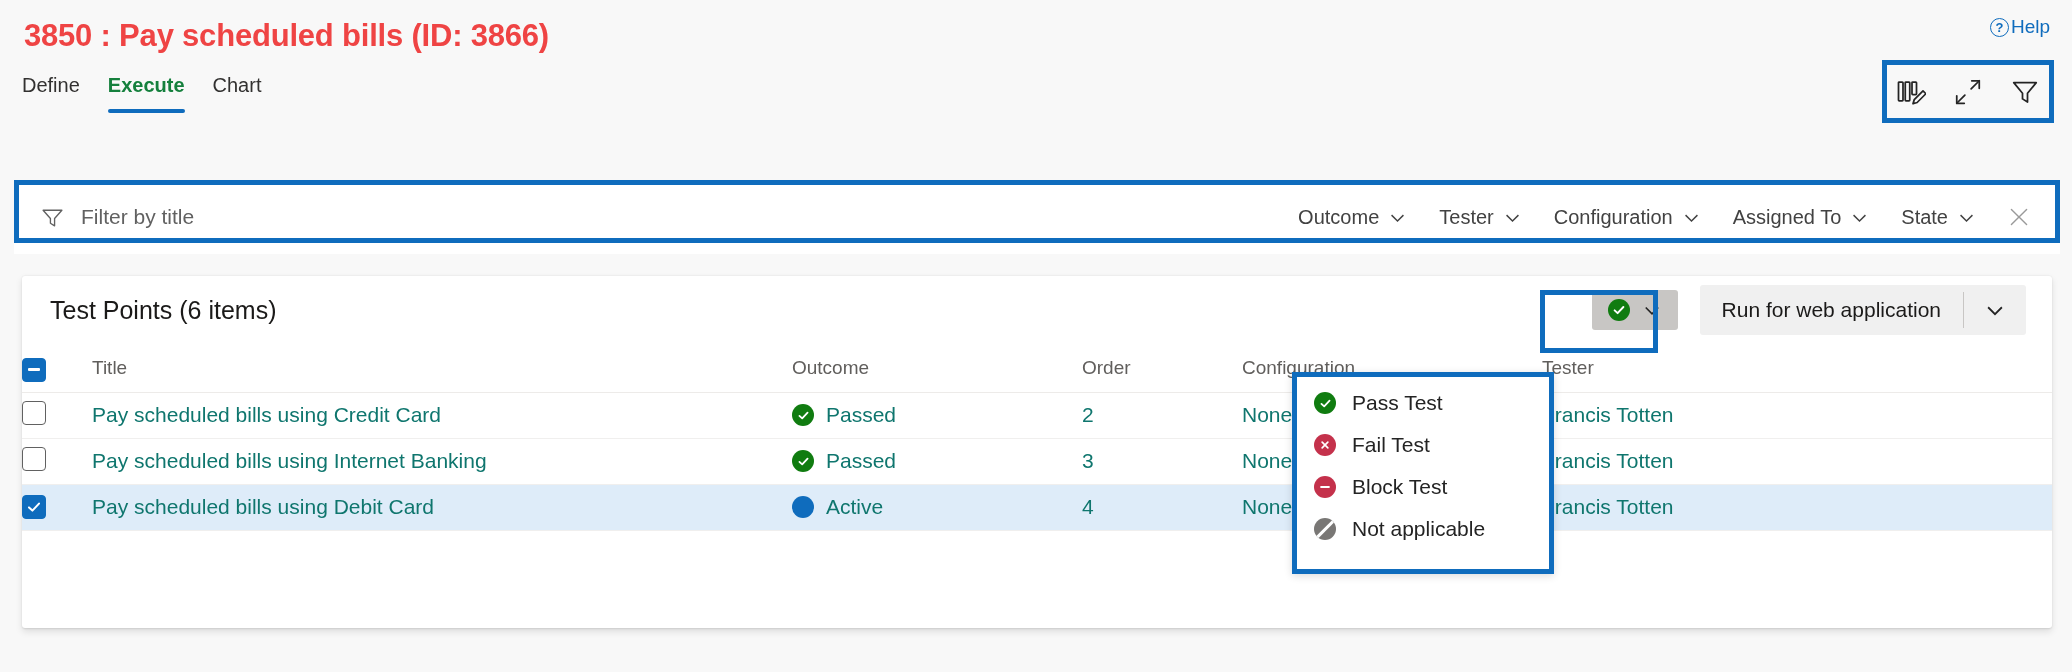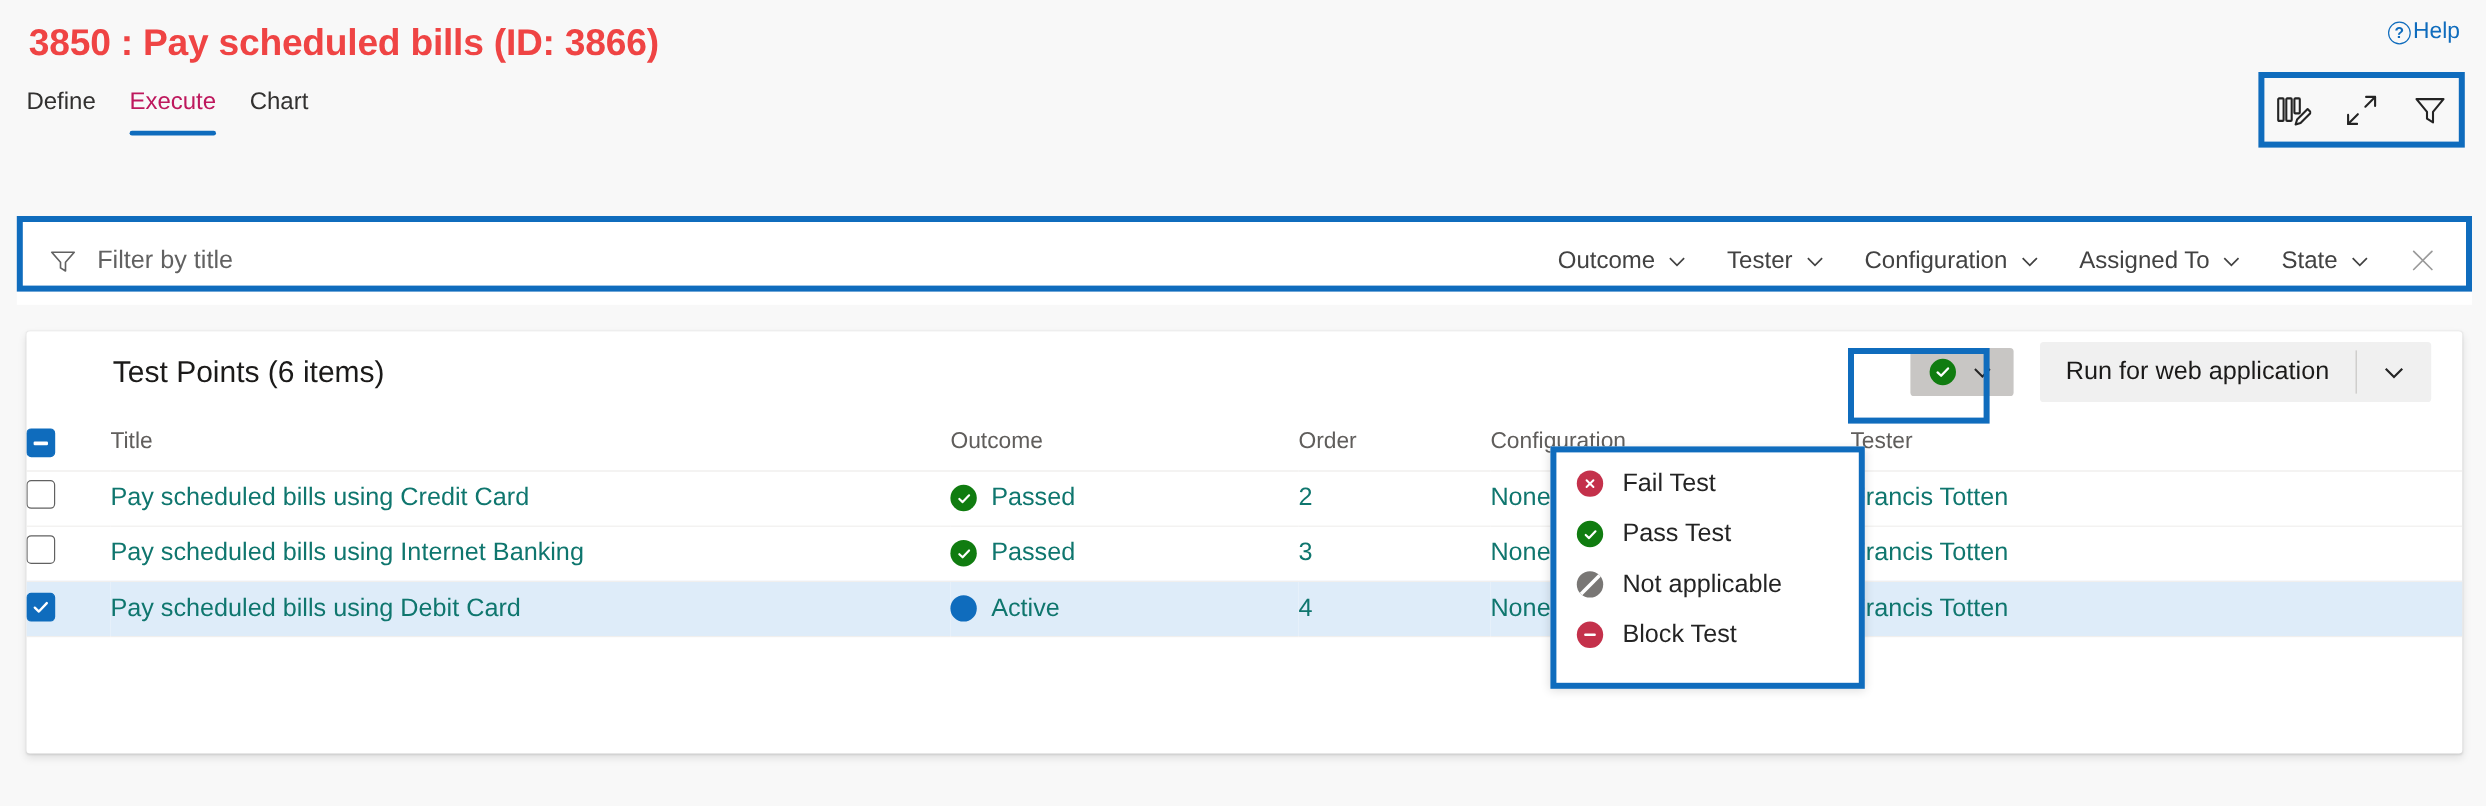--- a/index.html
+++ b/index.html
@@ -29,21 +29,21 @@
     width:19px; height:19px; border:1.6px solid #0f6cbd; border-radius:50%;
     font-size:13px; font-weight:600; line-height:1;
   }
 
   
   .tabs { position:absolute; left:22px; top:74px; display:flex; gap:28px; }
   .tab {
     font-size:20px; color:#323130; padding-bottom:16px; cursor:pointer;
     position:relative; white-space:nowrap;
   }
-  .tab.active { font-weight:400; color:#be185d; }
+  .tab.active { font-weight:700; color:#15803d; }
   .tab.active::after {
     content:""; position:absolute; left:0; right:0; bottom:0;
     height:4px; background:#0f6cbd; border-radius:2px;
   }
 
   
   .hl { position:absolute; border:5px solid #0f6cbd; pointer-events:none; z-index:40; }
 
   
   .toolbar-icons {
@@ -85,21 +85,20 @@
   
   .card {
     position:absolute; left:22px; top:276px; width:2030px; height:352px;
     background:#ffffff; border-radius:3px;
     box-shadow: 0 0.6px 1.8px rgba(0,0,0,0.10), 0 3.2px 7.2px rgba(0,0,0,0.10);
     overflow:hidden; z-index:10;
   }
   .card-head {
     height:68px; display:flex; align-items:center; padding:0 26px 0 28px;
     position:relative;
-    margin-left:44px;
   }
   .card-title { font-size:25px; color:#1b1a19; }
   .card-head-actions {
     margin-left:auto; display:flex; align-items:center; gap:22px;
   }
   .outcome-split {
     display:flex; align-items:center; gap:12px;
     background:#c8c6c4; border:none; border-radius:3px;
     padding:9px 16px; cursor:pointer;
   }
@@ -403,43 +402,43 @@
       </tr>
     </tbody>
   </table>
 </div>
 
 <div class="hl" style="left:1540px; top:290px; width:118px; height:63px; z-index:44;"></div>
 
 <div class="menu">
   <div class="menu-list">
     <div class="menu-item">
+      <span class="dot passed">
+        <svg width="13" height="13" viewBox="0 0 16 16" fill="none" stroke="#fff" stroke-width="2.2" stroke-linecap="round" stroke-linejoin="round">
+            <path d="M3 8.4 L6.4 11.6 L13 4.6"></path>
+          </svg>
+      </span>
+      <span>Pass Test</span>
+    </div>
+    <div class="menu-item">
       <span class="dot failed">
         <svg width="12" height="12" viewBox="0 0 16 16" fill="none" stroke="#fff" stroke-width="2.2" stroke-linecap="round">
             <path d="M4.2 4.2 L11.8 11.8"></path>
             <path d="M11.8 4.2 L4.2 11.8"></path>
           </svg>
       </span>
       <span>Fail Test</span>
     </div>
     <div class="menu-item">
-      <span class="dot passed">
-        <svg width="13" height="13" viewBox="0 0 16 16" fill="none" stroke="#fff" stroke-width="2.2" stroke-linecap="round" stroke-linejoin="round">
-            <path d="M3 8.4 L6.4 11.6 L13 4.6"></path>
-          </svg>
-      </span>
-      <span>Pass Test</span>
+      <span class="dot blocked">
+        <svg width="14" height="14" viewBox="0 0 16 16" fill="none" stroke="#fff" stroke-width="2.4" stroke-linecap="round">
+            <path d="M3.6 8 H12.4"></path>
+          </svg>
+      </span>
+      <span>Block Test</span>
     </div>
     <div class="menu-item">
       <span class="dot na"></span>
       <span>Not applicable</span>
     </div>
-    <div class="menu-item">
-      <span class="dot blocked">
-        <svg width="14" height="14" viewBox="0 0 16 16" fill="none" stroke="#fff" stroke-width="2.4" stroke-linecap="round">
-            <path d="M3.6 8 H12.4"></path>
-          </svg>
-      </span>
-      <span>Block Test</span>
-    </div>
   </div>
 </div>
 <div class="hl" style="left:1292px; top:372px; width:262px; height:202px; z-index:46;"></div>
 
 </body></html>

